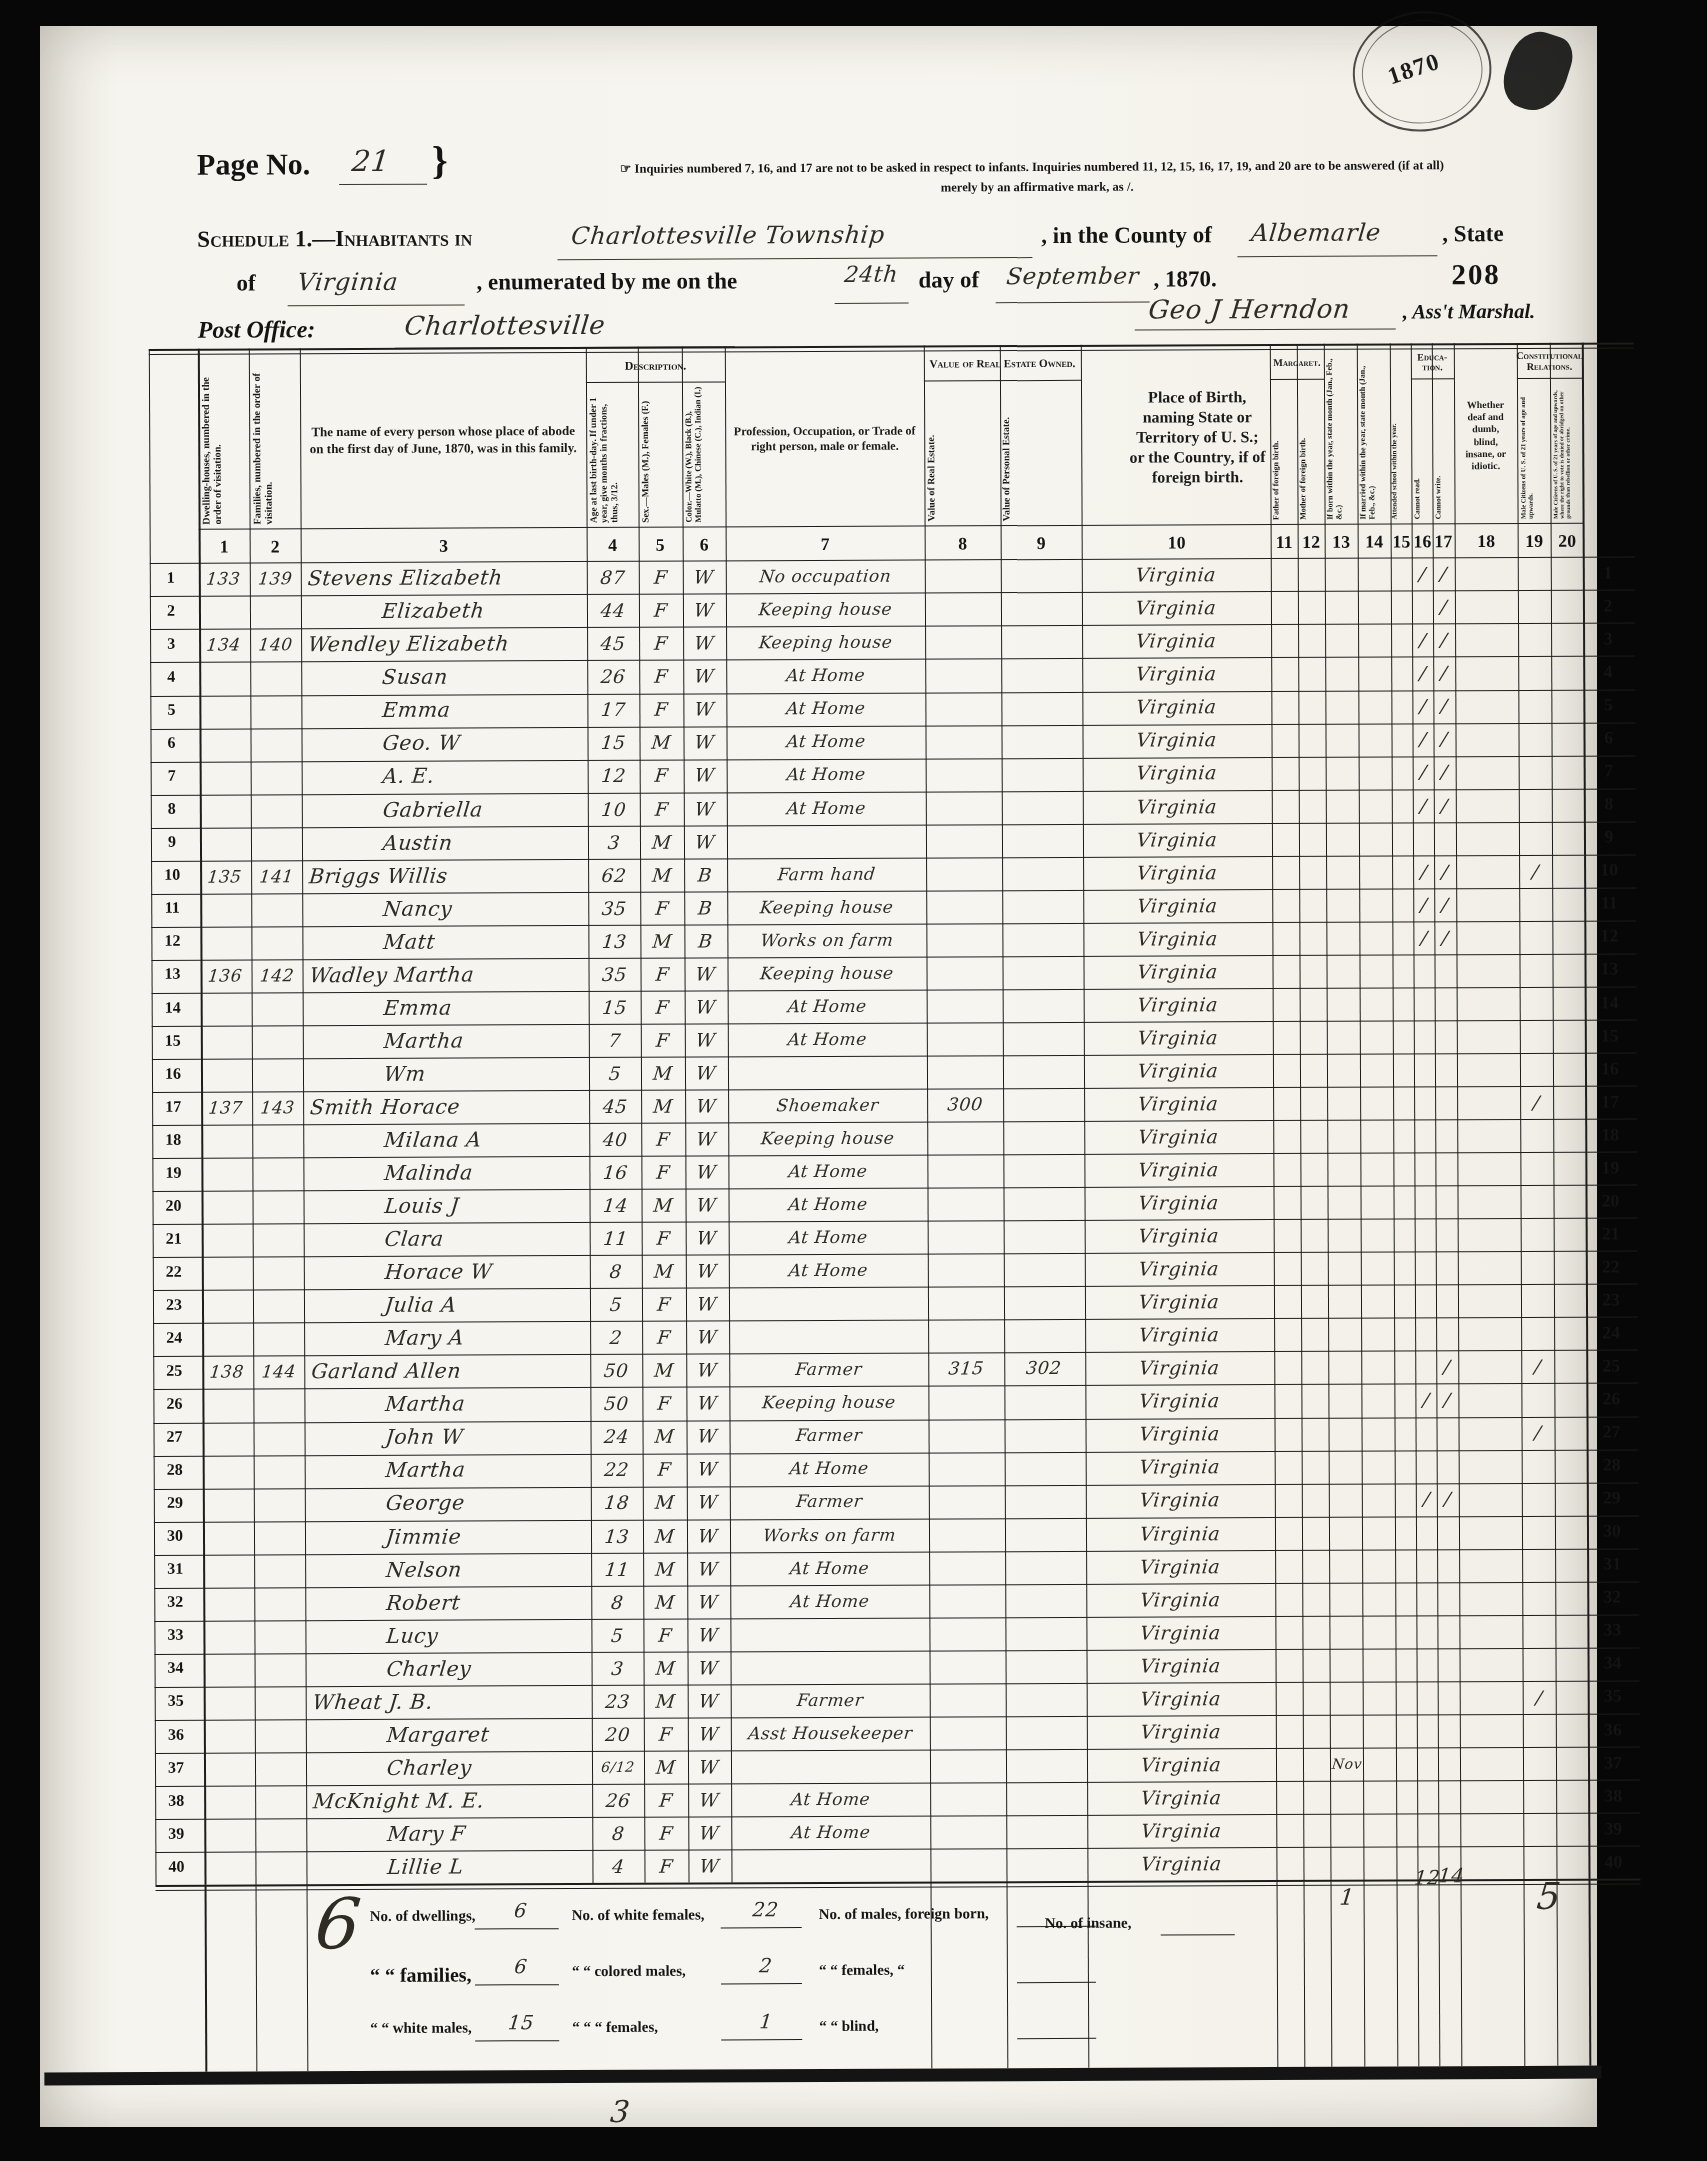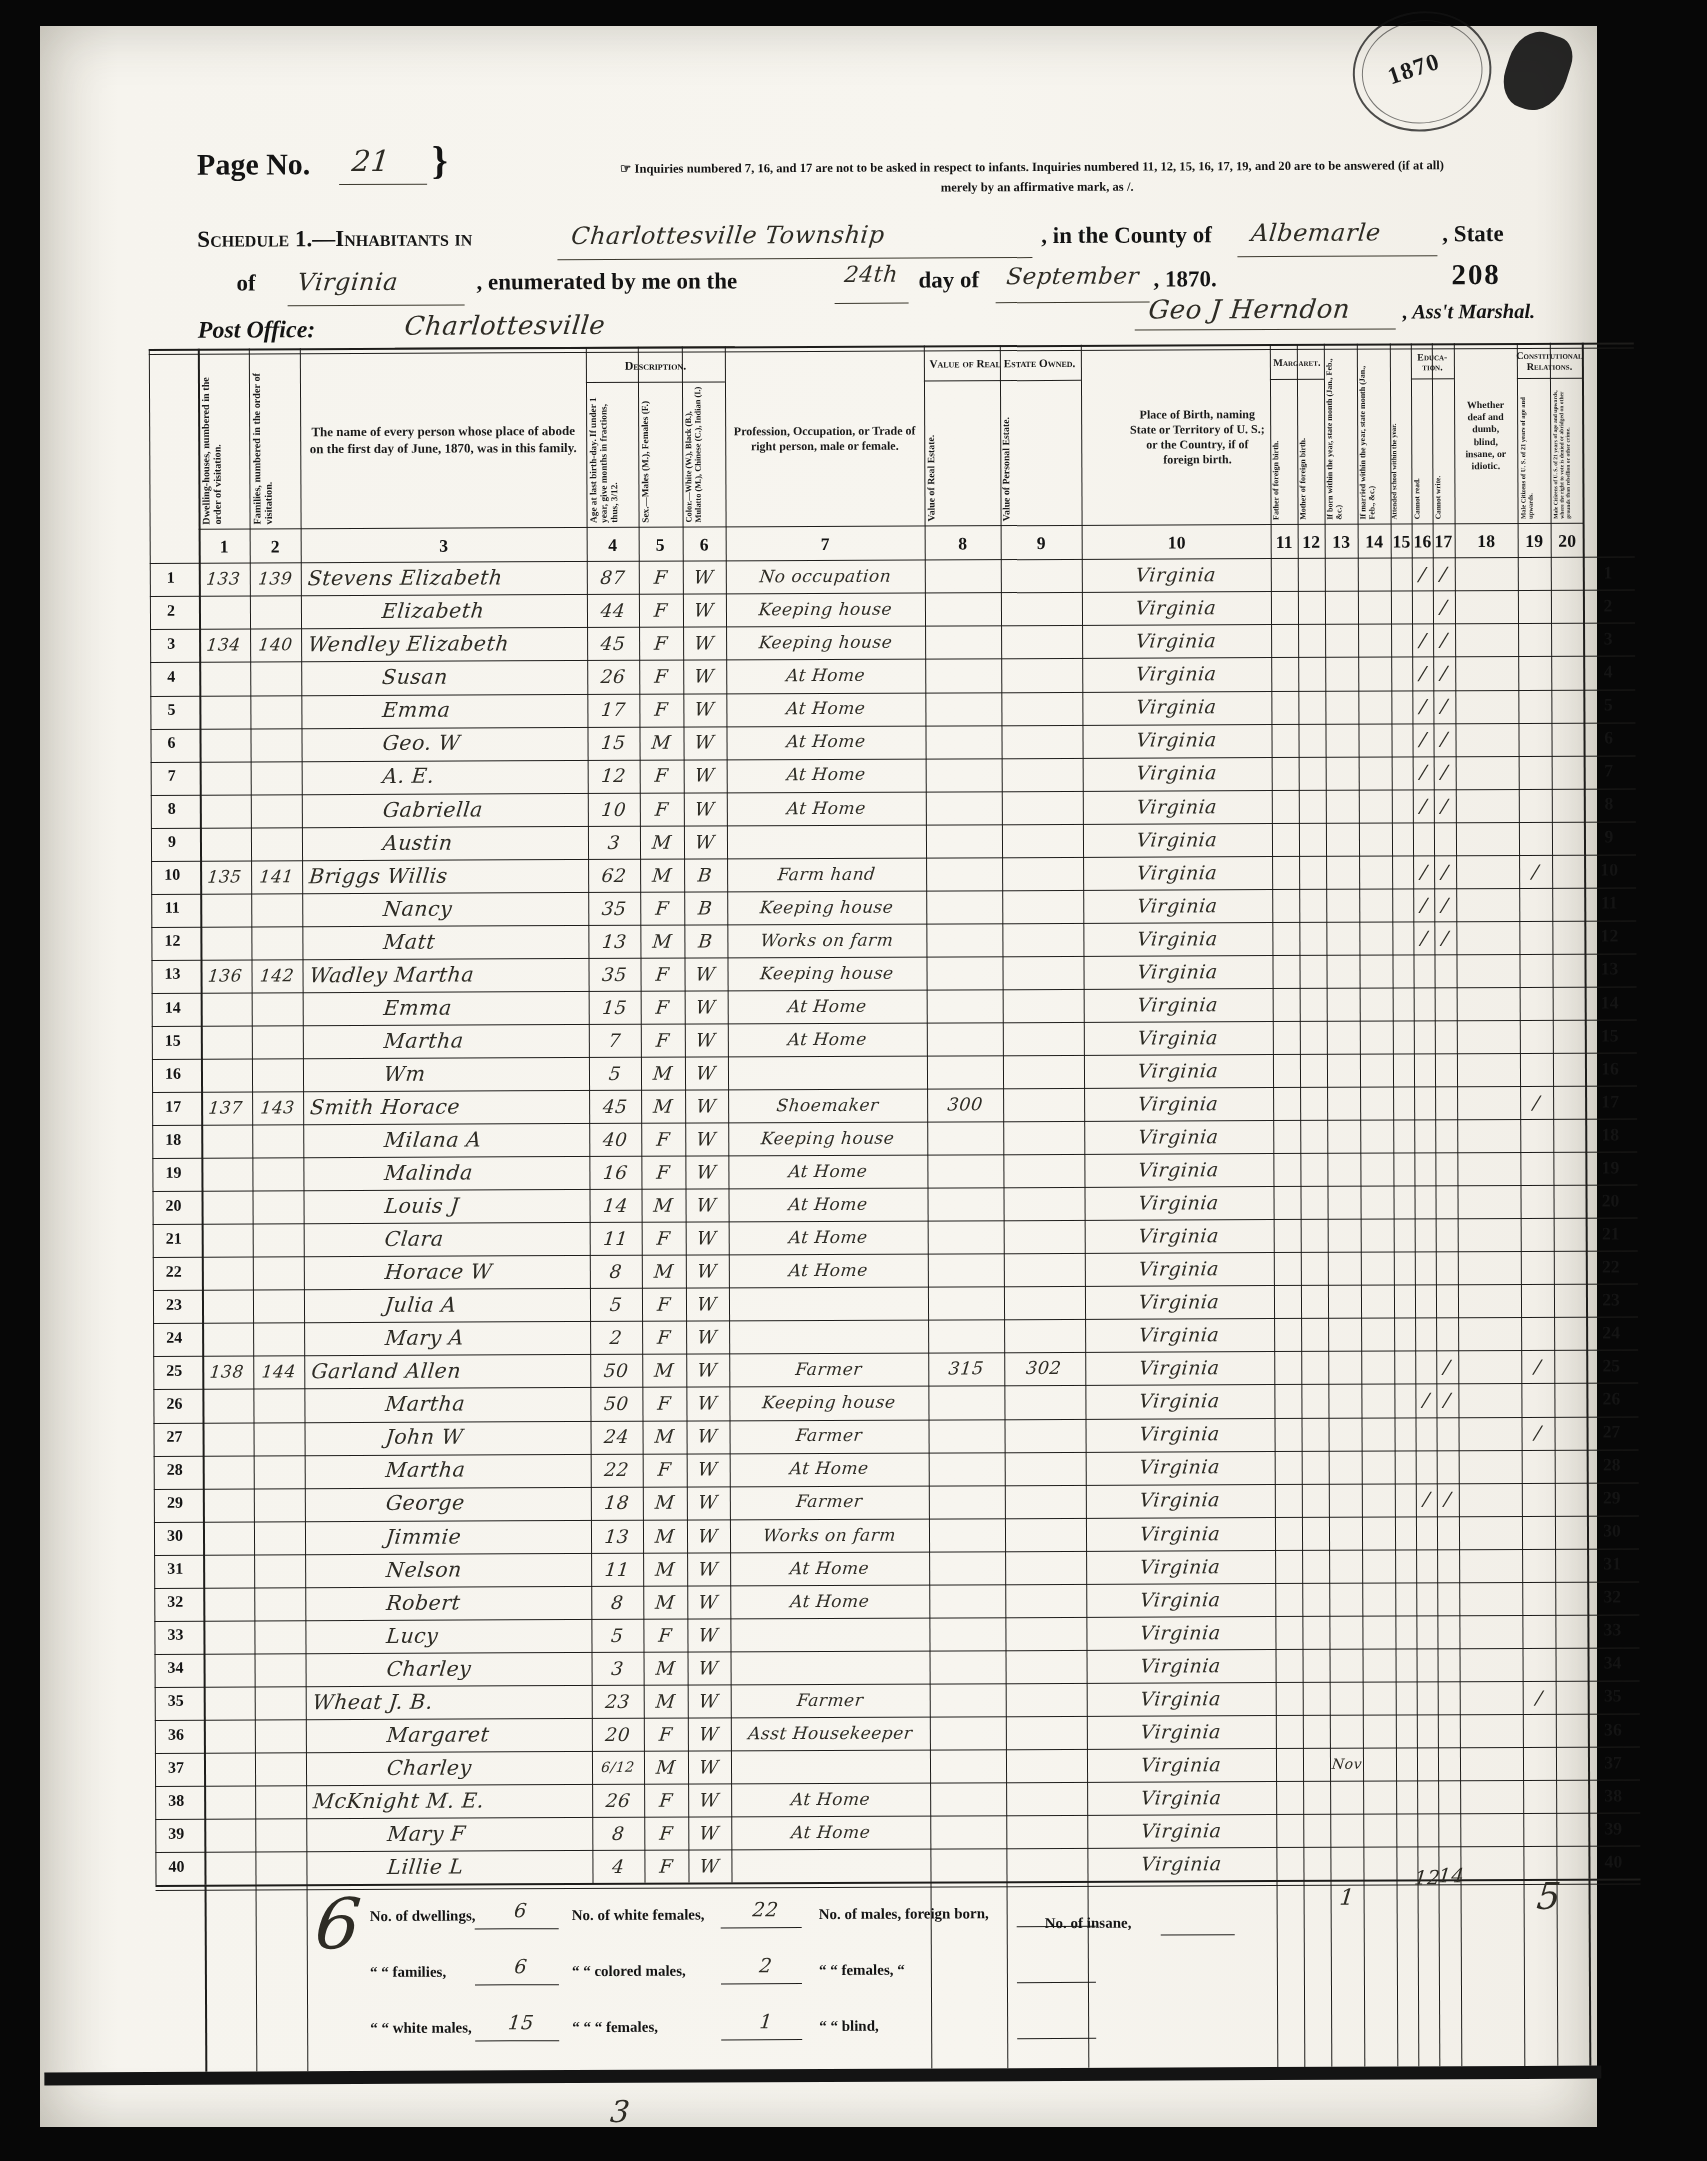--- a/index.html
+++ b/index.html
@@ -202,21 +202,21 @@
         <div class="vtext" style="left: 602px; top: 357px; width: 41px; height: 141px; font-size: 9.3px; position: absolute;">Sex.—Males (M.), Females (F.)</div>
         <div class="num" style="left: 601px; top: 505px; width: 43px; height: 29px; font-size: 17.7px; line-height: 27px; position: absolute;">5</div>
         <div class="vtext" style="left: 646px; top: 357px; width: 41px; height: 141px; font-size: 8.4px; position: absolute;">Color.—White (W.), Black (B.), Mulatto (M.), Chinese (C.), Indian (I.)</div>
         <div class="num" style="left: 645px; top: 505px; width: 43px; height: 29px; font-size: 17.7px; line-height: 27px; position: absolute;">6</div>
         <div class="hcell" style="left: 689px; top: 327px; width: 197px; height: 171px; font-size: 12px; position: absolute;">Profession, Occupation, or Trade of right person, male or female.</div>
         <div class="num" style="left: 688px; top: 505px; width: 199px; height: 29px; font-size: 17.7px; line-height: 27px; position: absolute;">7</div>
         <div class="vtext" style="left: 888px; top: 357px; width: 74px; height: 141px; font-size: 9.8px; position: absolute;">Value of Real Estate.</div>
         <div class="num" style="left: 887px; top: 505px; width: 76px; height: 29px; font-size: 17.7px; line-height: 27px; position: absolute;">8</div>
         <div class="vtext" style="left: 963px; top: 357px; width: 79px; height: 141px; font-size: 9.8px; position: absolute;">Value of Personal Estate.</div>
         <div class="num" style="left: 963px; top: 505px; width: 81px; height: 29px; font-size: 17.7px; line-height: 27px; position: absolute;">9</div>
-        <div class="hcell" style="left: 1044px; top: 327px; width: 188px; height: 171px; font-size: 12px; position: absolute; padding-left: 48px;">Place of Birth, naming State or Territory of U. S.; or the Country, if of foreign birth.</div>
+        <div class="hcell" style="left: 1044px; top: 327px; width: 188px; height: 171px; font-size: 16px; position: absolute; padding-left: 48px;">Place of Birth, naming State or Territory of U. S.; or the Country, if of foreign birth.</div>
         <div class="num" style="left: 1044px; top: 505px; width: 190px; height: 29px; font-size: 17.7px; line-height: 27px; position: absolute;">10</div>
         <div class="vtext" style="left: 1234px; top: 357px; width: 25px; height: 141px; font-size: 8px; position: absolute;">Father of foreign birth.</div>
         <div class="num" style="left: 1233px; top: 505px; width: 27px; height: 29px; font-size: 17.7px; line-height: 27px; position: absolute;">11</div>
         <div class="vtext" style="left: 1261px; top: 357px; width: 25px; height: 141px; font-size: 8px; position: absolute;">Mother of foreign birth.</div>
         <div class="num" style="left: 1260px; top: 505px; width: 27px; height: 29px; font-size: 17.7px; line-height: 27px; position: absolute;">12</div>
         <div class="vtext" style="left: 1288px; top: 327px; width: 31px; height: 171px; font-size: 8px; position: absolute;">If born within the year, state month (Jan., Feb., &amp;c.)</div>
         <div class="num" style="left: 1287px; top: 505px; width: 33px; height: 29px; font-size: 17.7px; line-height: 27px; position: absolute;">13</div>
         <div class="vtext" style="left: 1321px; top: 327px; width: 31px; height: 171px; font-size: 8px; position: absolute;">If married within the year, state month (Jan., Feb., &amp;c.)</div>
         <div class="num" style="left: 1320px; top: 505px; width: 33px; height: 29px; font-size: 17.7px; line-height: 27px; position: absolute;">14</div>
         <div class="vtext" style="left: 1353px; top: 327px; width: 19.5px; height: 171px; font-size: 7px; position: absolute;">Attended school within the year.</div>
@@ -592,21 +592,21 @@
         <div class="hw cell" style="left: 1045px; top: 1825px; width: 186px; height: 29px; line-height: 29px; font-size: 19px; text-align: center; position: absolute;">Virginia</div>
         <div class="hw" style="left: 272px; top: 1861px; font-size: 70px; line-height: 70px; position: absolute;">6</div>
         <div class="printed bold" style="left: 326px; top: 1880px; width: 140px; font-size: 15px; position: absolute;">No. of dwellings,</div>
         <div class="hw" style="left: 442px; top: 1872px; width: 70px; font-size: 19.5px; text-align: center; position: absolute;">6</div>
         <div class="hl" style="left: 431px; top: 1901px; width: 84px; height: 1.4px; position: absolute;"></div>
         <div class="printed bold" style="left: 528px; top: 1880px; width: 168px; font-size: 15px; position: absolute;">No. of white females,</div>
         <div class="hw" style="left: 687px; top: 1872px; width: 70px; font-size: 19.5px; text-align: center; position: absolute;">22</div>
         <div class="hl" style="left: 677px; top: 1901px; width: 81px; height: 1.4px; position: absolute;"></div>
         <div class="printed bold" style="left: 775px; top: 1880px; width: 200px; font-size: 15px; position: absolute;">No. of males, foreign born,</div>
         <div class="hl" style="left: 973px; top: 1901px; width: 79px; height: 1.4px; position: absolute;"></div>
-        <div class="printed bold" style="left: 326px; top: 1936px; width: 140px; font-size: 15px; position: absolute;">“  “ families,</div>
+        <div class="printed bold" style="left: 326px; top: 1936px; width: 140px; font-size: 20px; position: absolute;">“  “ families,</div>
         <div class="hw" style="left: 442px; top: 1928px; width: 70px; font-size: 19.5px; text-align: center; position: absolute;">6</div>
         <div class="hl" style="left: 431px; top: 1957px; width: 84px; height: 1.4px; position: absolute;"></div>
         <div class="printed bold" style="left: 528px; top: 1936px; width: 168px; font-size: 15px; position: absolute;">“  “ colored males,</div>
         <div class="hw" style="left: 687px; top: 1928px; width: 70px; font-size: 19.5px; text-align: center; position: absolute;">2</div>
         <div class="hl" style="left: 677px; top: 1957px; width: 81px; height: 1.4px; position: absolute;"></div>
         <div class="printed bold" style="left: 775px; top: 1936px; width: 200px; font-size: 15px; position: absolute;">“  “ females,  “</div>
         <div class="hl" style="left: 973px; top: 1957px; width: 79px; height: 1.4px; position: absolute;"></div>
         <div class="printed bold" style="left: 326px; top: 1992px; width: 140px; font-size: 15px; position: absolute;">“  “ white males,</div>
         <div class="hw" style="left: 442px; top: 1984px; width: 70px; font-size: 19.5px; text-align: center; position: absolute;">15</div>
         <div class="hl" style="left: 431px; top: 2013px; width: 84px; height: 1.4px; position: absolute;"></div>

